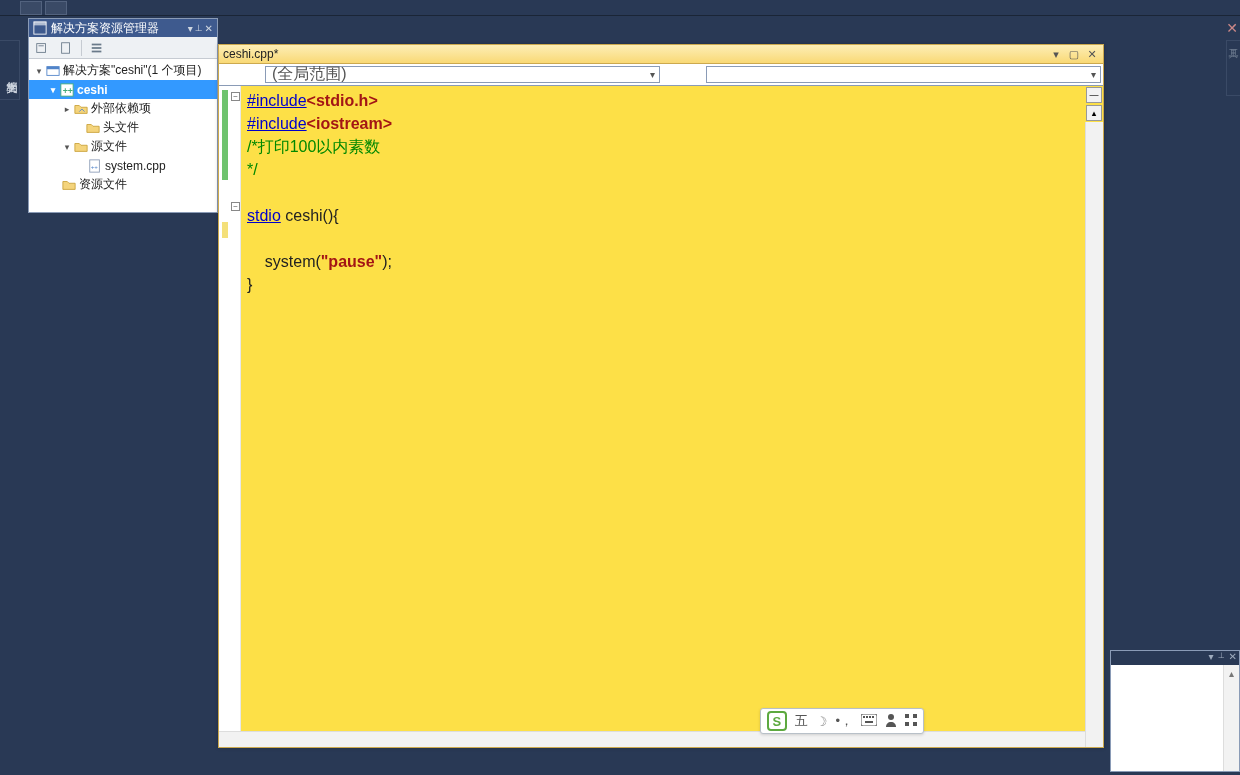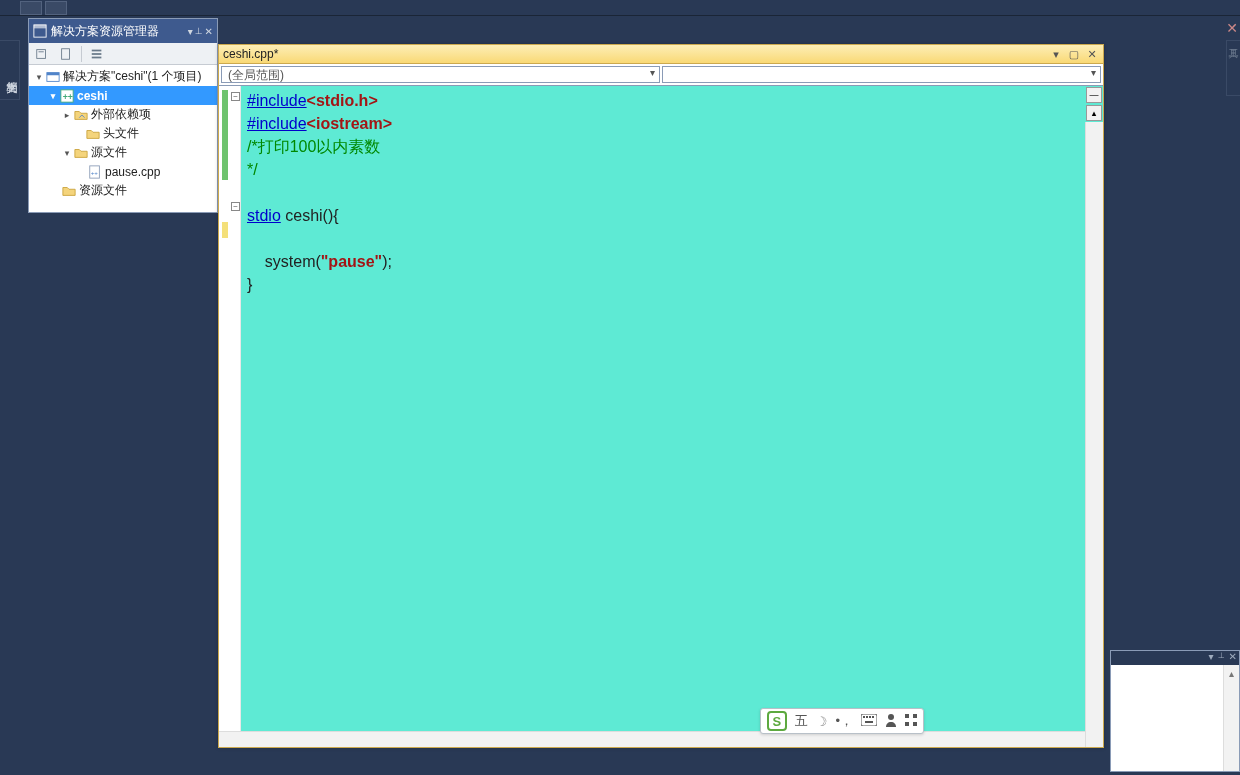--- a/index.html
+++ b/index.html
@@ -15,53 +15,53 @@
 
 
 .right-tab { position: absolute; right: 0; top: 40px; width: 14px; height: 56px; background: #293955; color: #6b7a8e; font-size: 10px; writing-mode: vertical-rl; border: 1px solid #3a4a66; border-right: none; }
 
 
 .sol-explorer {
   position: absolute; left: 28px; top: 18px; width: 190px; height: 195px;
   background: #fff; border: 1px solid #8a9bb6;
 }
 .sol-titlebar {
-  background: #3e5a8e; color: #fff; height: 24px; font-size: 12px;
+  background: #3e5a8e; color: #fff; height: 18px; font-size: 12px;
   display: flex; align-items: center; padding: 0 4px; justify-content: space-between;
 }
 .sol-titlebar-left { display: flex; align-items: center; gap: 4px; }
 .sol-win-icons { display: flex; gap: 2px; }
 .sol-win-icons span { font-size: 10px; color: #cfd6e0; cursor: pointer; }
 .sol-toolbar { height: 22px; background: #eef1f4; border-bottom: 1px solid #c6cbd2; display: flex; align-items: center; gap: 2px; padding: 0 2px; }
 .sol-tool-btn { width: 22px; height: 18px; border: 1px solid transparent; display: flex; align-items: center; justify-content: center; font-size: 12px; color: #4a5568; }
 .sol-tree { padding: 2px 0; font-size: 12px; color: #222; }
 .tree-row { display: flex; align-items: center; height: 19px; padding-left: 4px; cursor: pointer; white-space: nowrap; }
 .tree-row.selected { background: #3399ff; color: #fff; }
 .tree-row.bold { font-weight: bold; }
 .tree-arrow { width: 12px; display: inline-flex; justify-content: center; font-size: 9px; color: #555; }
 .tree-icon { width: 16px; height: 16px; display: inline-flex; align-items: center; justify-content: center; margin-right: 2px; }
 .folder-icon { color: #d9a23c; }
 .sol-icon { color: #5184c9; }
 .cpp-icon { color: #5184c9; font-size: 10px; }
 
 
 .editor-window {
   position: absolute; left: 218px; top: 44px; width: 886px; height: 704px;
-  background: #5eead4; border: 1px solid #cca94e; box-shadow: 0 0 4px rgba(0,0,0,0.2);
+  background: #fde047; border: 1px solid #cca94e; box-shadow: 0 0 4px rgba(0,0,0,0.2);
 }
 .editor-tabbar {
   height: 19px; background: linear-gradient(#fdeeb6, #f9d976);
   display: flex; align-items: center; justify-content: space-between;
   padding: 0 4px; border-bottom: 1px solid #cca94e; font-size: 12px;
 }
 .editor-tab-title { color: #222; }
 .editor-win-controls { display: flex; gap: 4px; }
 .editor-win-controls span { width: 14px; height: 14px; font-size: 11px; color: #555; display: inline-flex; align-items: center; justify-content: center; cursor: pointer; }
 .editor-dropdowns { height: 22px; display: flex; border-bottom: 1px solid #8a9bb6; padding: 2px; gap: 2px; background: #fff; }
-.editor-dd { flex: 1; border: 1px solid #8a9bb6; background: #fff; display: flex; align-items: flex-start; padding: 0 6px; font-size: 12px; color: #555; position: relative; }
+.editor-dd { flex: 1; border: 1px solid #8a9bb6; background: #fff; display: flex; align-items: center; padding: 0 6px; font-size: 16px; color: #555; position: relative; margin-left: 44px; }
 .editor-dd::after { content: "▾"; position: absolute; right: 4px; font-size: 10px; color: #555; }
 .editor-body { display: flex; height: calc(100% - 41px); position: relative; }
 .editor-margin { width: 22px; background: #fff; border-right: 1px solid #e8e8e8; position: relative; }
 .margin-marker { position: absolute; width: 6px; background: #f4e07a; }
 .margin-marker.green { background: #6ec36e; }
 .fold-marker { position: absolute; left: 12px; width: 9px; height: 9px; border: 1px solid #888; background: #fff; font-size: 8px; display: flex; align-items: center; justify-content: center; color: #555; line-height: 1; }
 .editor-code { flex: 1; padding: 4px 6px; font-family: Consolas, "Courier New", monospace; font-size: 16px; line-height: 22px; white-space: pre; color: #222; overflow: hidden; }
 .kw-blue { color: #0000cc; text-decoration: underline; }
 .kw-string { color: #a31515; font-weight: bold; }
 .kw-comment { color: #008800; }
@@ -191,21 +191,21 @@
       </span>
       <span>源文件</span>
     </div>
     <div class="tree-row" style="padding-left:58px;">
       <span class="tree-icon cpp-icon">
         <svg class="sm" viewBox="0 0 16 16">
             <rect x="2" y="1" width="11" height="14" fill="#fff" stroke="#8a9bb6"></rect>
             <text x="3" y="11" font-size="7" fill="#5184c9">++</text>
           </svg>
       </span>
-      <span>pause.cpp</span>
+      <span>system.cpp</span>
     </div>
     <div class="tree-row" style="padding-left:32px;">
       <span class="tree-icon folder-icon">
         <svg class="sm" viewBox="0 0 16 16">
             <path d="M1 4h5l2 2h7v7H1z" fill="#f4d47c" stroke="#c9a23c"></path>
           </svg>
       </span>
       <span>资源文件</span>
     </div>
   </div>

